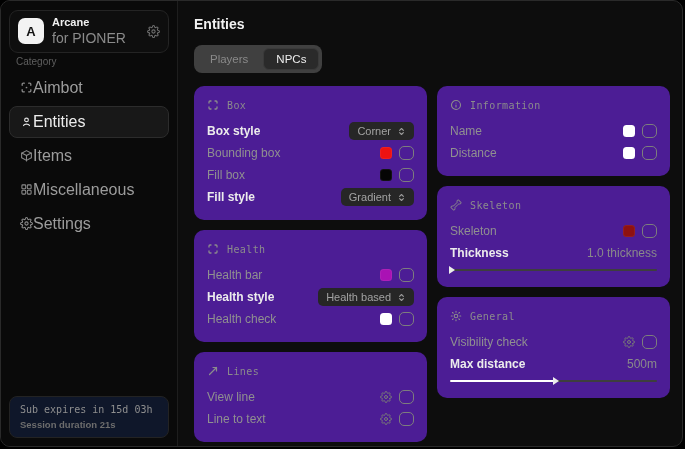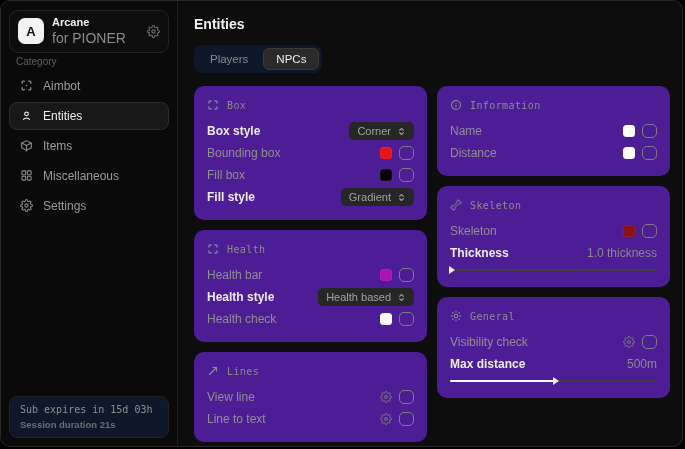--- a/index.html
+++ b/index.html
@@ -7,32 +7,32 @@
   .window{position:relative;width:683px;height:447px;background:#0d0d0d;border:1px solid #2a2a2a;border-radius:10px;box-sizing:border-box;display:flex;overflow:hidden;}
   
   .sidebar{width:177px;background:#0a0a0a;border-right:1px solid #1e1e1e;display:flex;flex-direction:column;padding:9px 8px 8px;box-sizing:border-box;flex-shrink:0;}
   .brand-card{display:flex;align-items:center;gap:8px;border:1px solid #242424;border-radius:9px;padding:5px 8px;background:#0e0e0e;}
   .logo{width:26px;height:26px;border-radius:7px;background:#f3f3f3;color:#141414;font-weight:700;display:flex;align-items:center;justify-content:center;font-size:13px;flex-shrink:0;}
   .brand-name{font-size:11px;font-weight:700;color:#f0f0f0;line-height:1.2;}
   .brand-sub{font-size:14px;color:#8b8b8b;line-height:1.2;margin-top:1px;}
   .brand-gear{margin-left:auto;color:#6e6e6e;display:flex;}
   .category-label{font-size:10px;color:#5f5f5f;margin:3px 7px 5px;}
   .nav{display:flex;flex-direction:column;gap:2px;}
-  .nav-item{display:flex;gap:10px;padding:6px 10px;color:#9c9c9c;font-size:12px;border-radius:8px;border:1px solid transparent;cursor:pointer;}
+  .nav-item{display:flex;align-items:center;gap:0;padding:6px 10px;color:#9c9c9c;font-size:16px;border-radius:8px;border:1px solid transparent;cursor:pointer;}
   .nav-item .icon{color:#8a8a8a;display:flex;}
   .nav-item.active{background:#181818;border-color:#2c2c2c;color:#ededed;}
   .nav-item.active .icon{color:#dedede;}
   .spacer{flex:1;}
   .sub-box{border:1px solid #232323;border-radius:8px;padding:7px 10px;background:#0f172a;}
   .sub-line{font-family:"DejaVu Sans Mono",monospace;font-size:10px;color:#8f8f8f;white-space:nowrap;}
   .session-line{font-size:9.5px;color:#6d6d6d;margin-top:4px;font-weight:700;}
   
   .main{flex:1;padding:15px 12px 12px 16px;box-sizing:border-box;display:flex;flex-direction:column;overflow:hidden;}
   .page-title{font-size:14px;font-weight:700;color:#f2f2f2;margin:0 0 13px;}
-  .tabs{display:inline-flex;gap:2px;background:#0f172a;border-radius:8px;padding:3px;width:max-content;margin-bottom:13px;}
+  .tabs{display:inline-flex;gap:2px;background:#404040;border-radius:8px;padding:3px;width:max-content;margin-bottom:13px;}
   .tab{font-size:11.5px;color:#8a8a8a;background:transparent;border:1px solid transparent;padding:4px 12px;border-radius:6px;font-family:inherit;cursor:pointer;}
   .tab.active{background:#2a2a2a;color:#ededed;border-color:#3a3a3a;}
   .columns{display:flex;gap:10px;align-items:flex-start;}
   .col{flex:1;display:flex;flex-direction:column;gap:10px;min-width:0;}
   .card{background:#4c1d95;border-radius:10px;padding:11px 13px 12px;}
   .card-head{display:flex;align-items:center;gap:8px;color:#8c8c8c;margin-bottom:7px;height:16px;}
   .card-head .icon{display:flex;color:#8c8c8c;}
   .card-title{font-family:"DejaVu Sans Mono",monospace;font-size:10px;letter-spacing:0.4px;}
   .row{display:flex;align-items:center;justify-content:space-between;min-height:22px;}
   .row-label{font-size:12px;color:#909090;}

